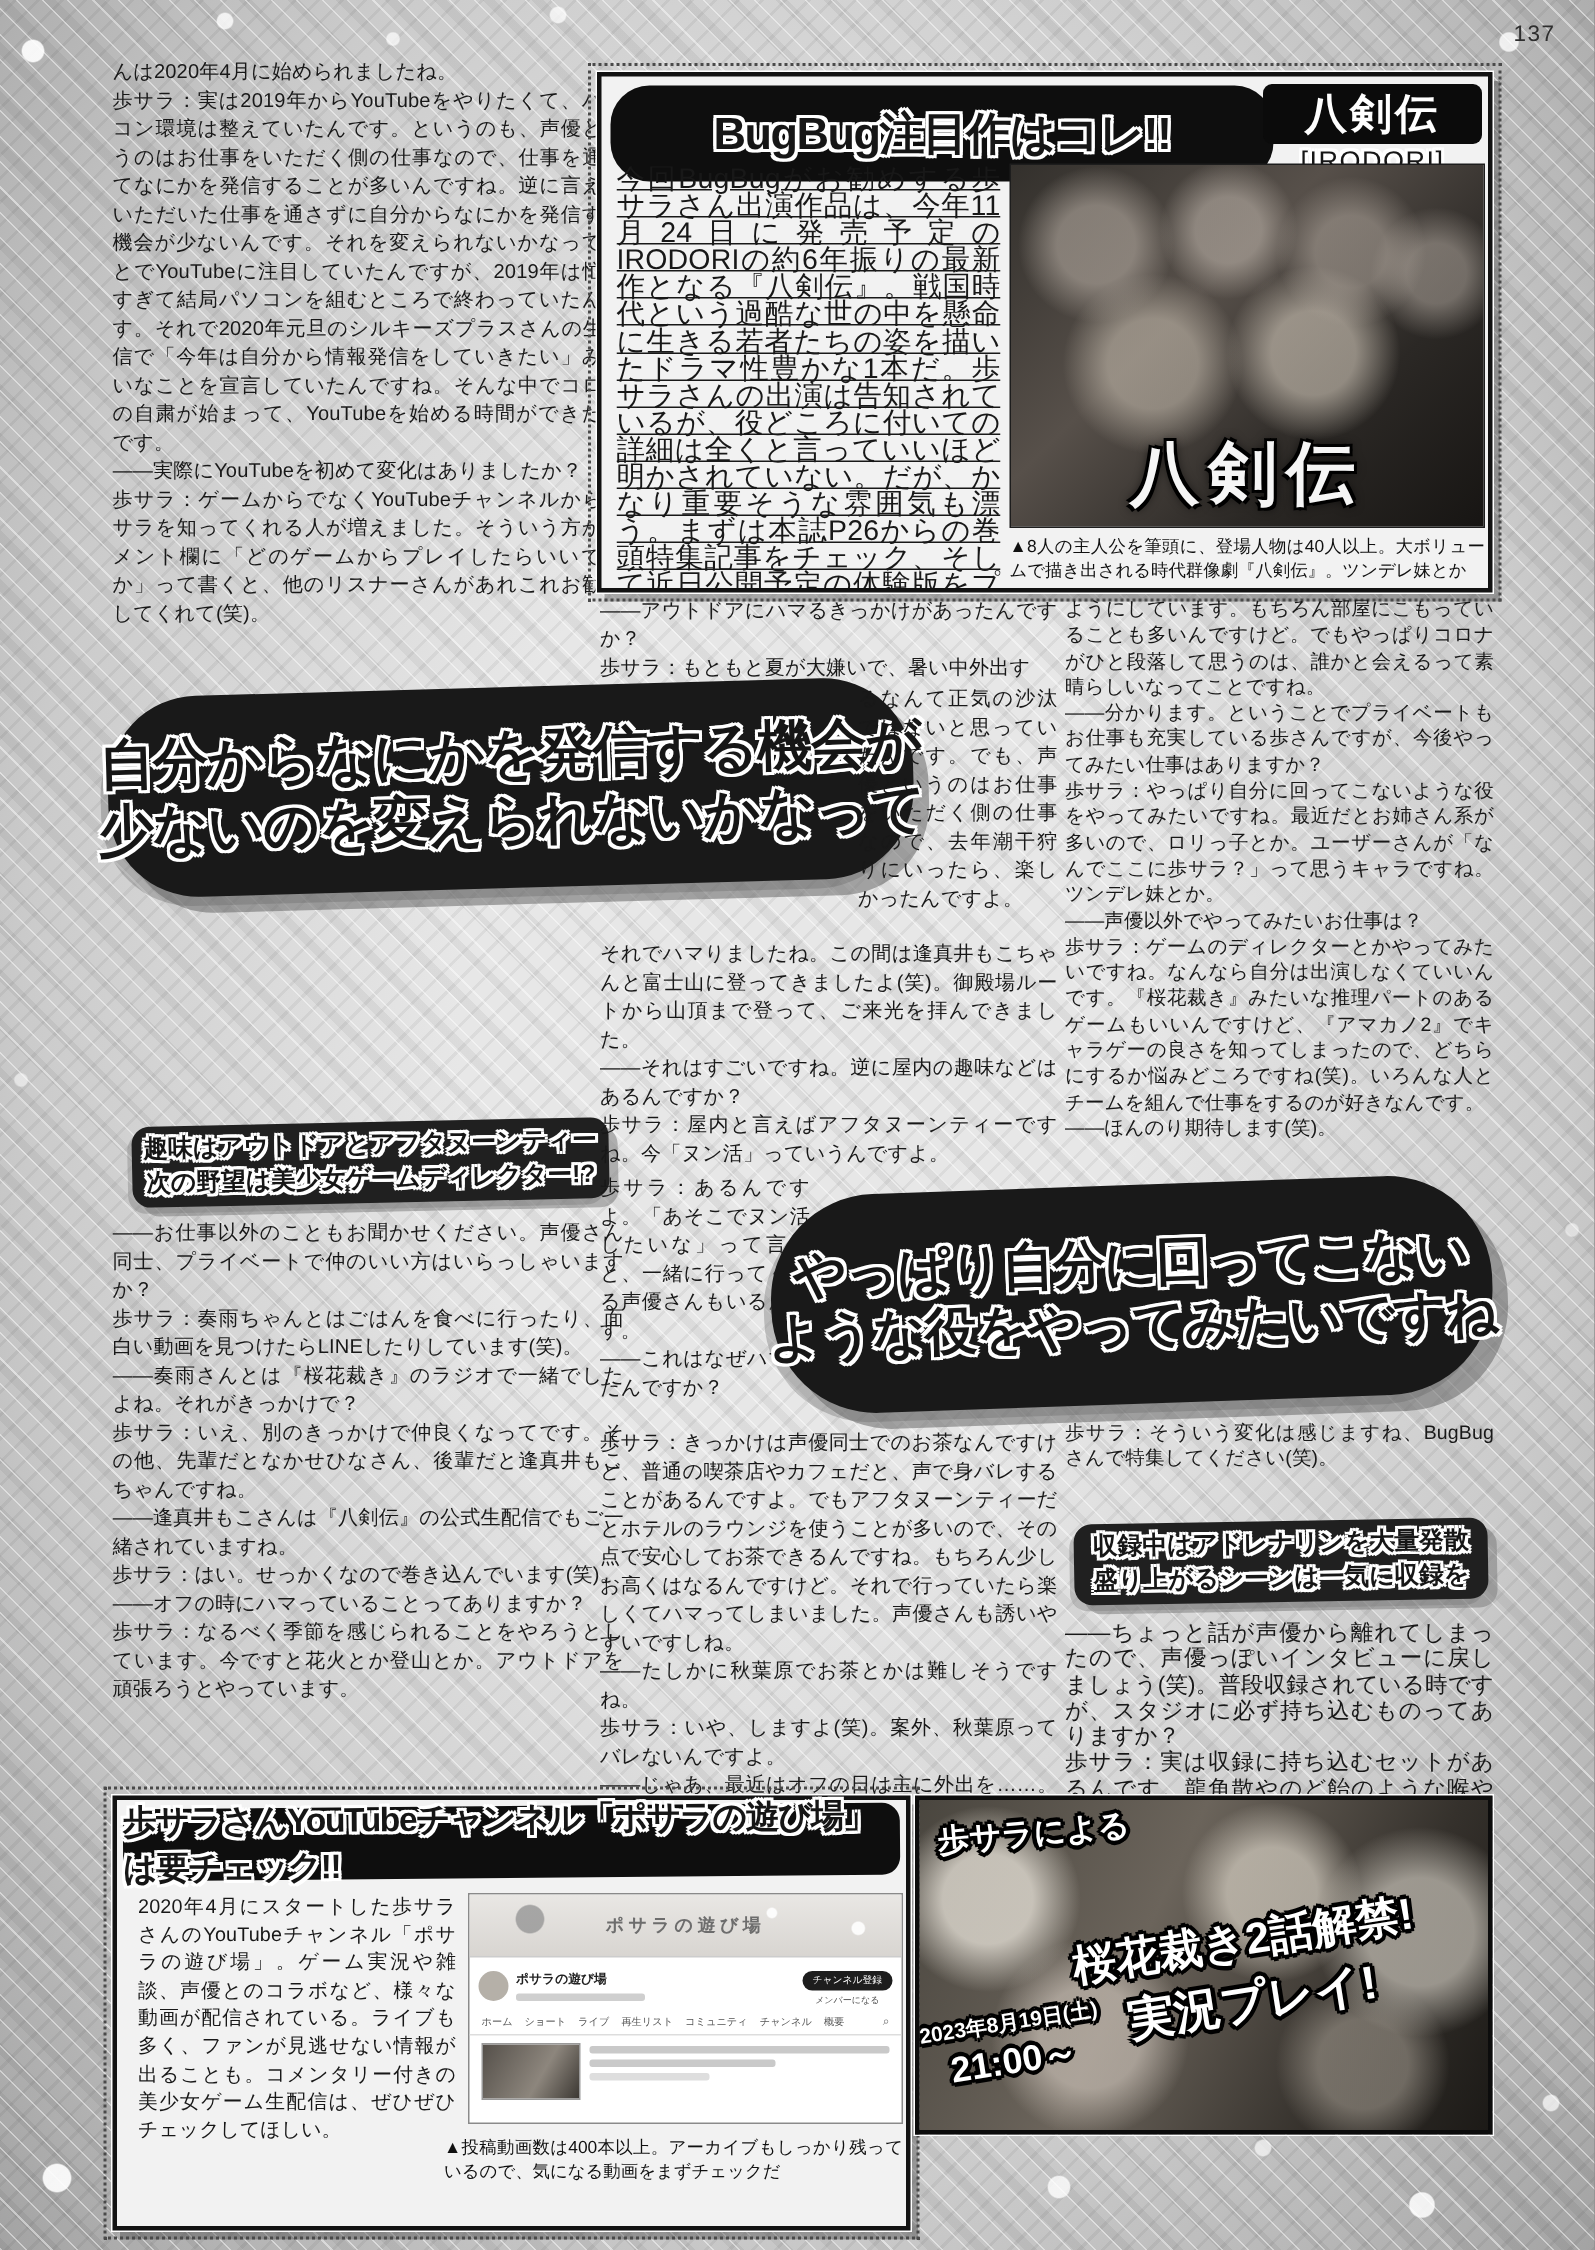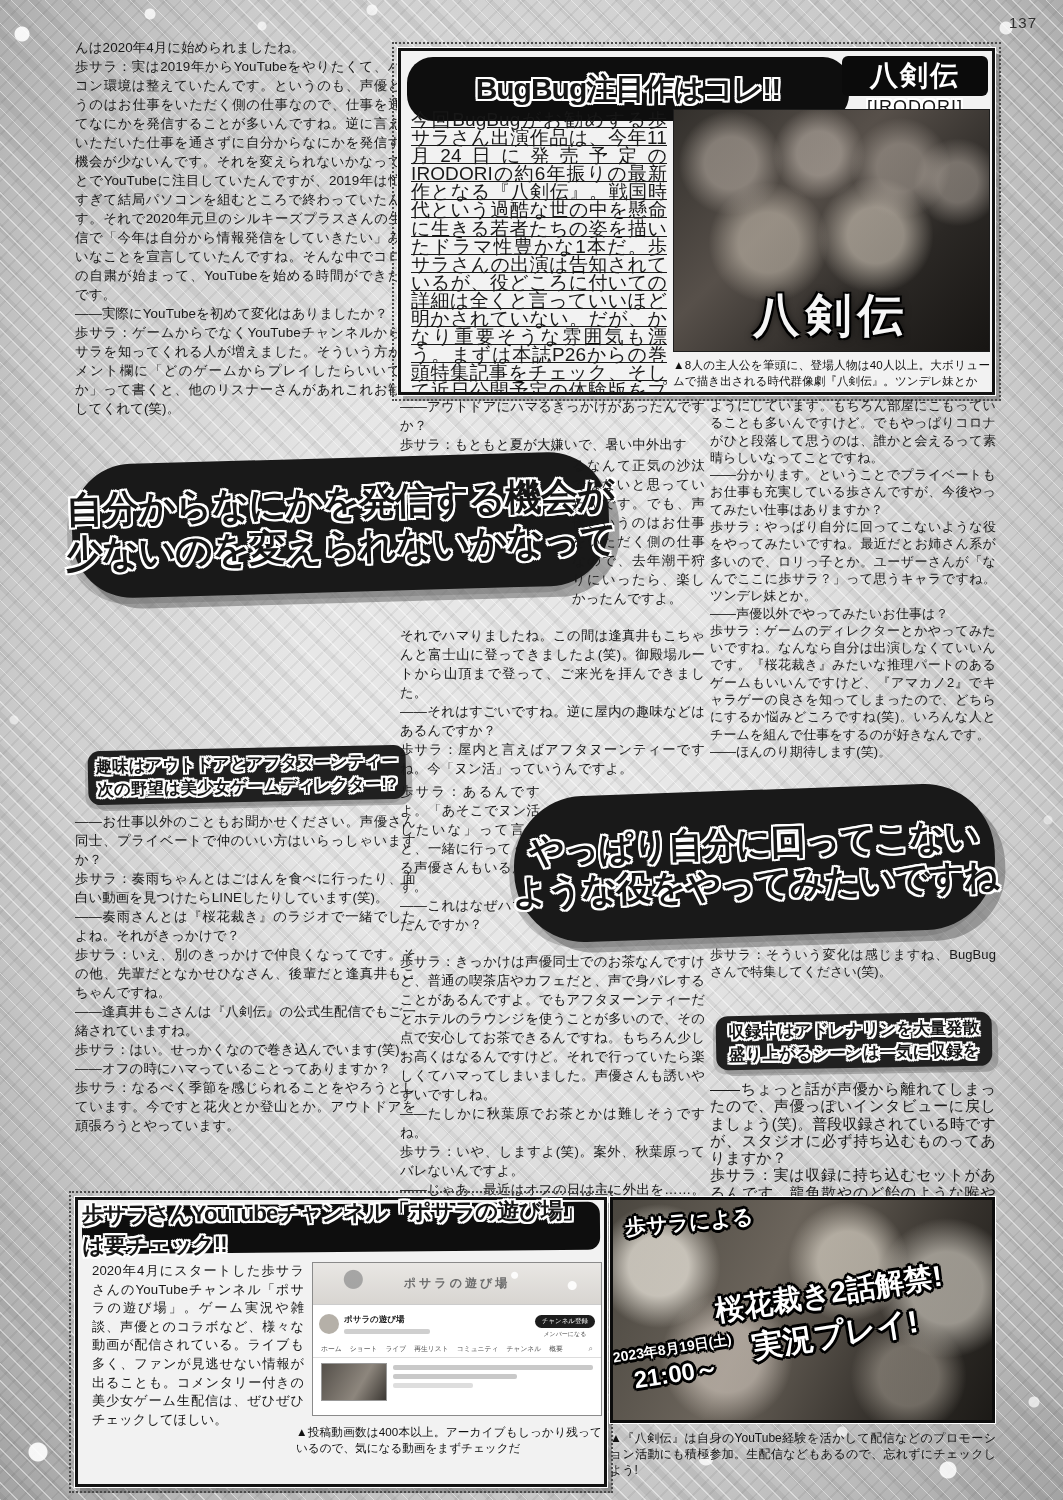--- a/index.html
+++ b/index.html
@@ -258,15 +258,14 @@
     <div class="by owhite">歩サラによる</div>
     <div class="main">
       <div class="m1 owhite">桜花裁き2話解禁!</div>
       <div class="m2 owhite">実況プレイ!</div>
     </div>
     <div class="date">
       <div class="d1 owhite">2023年8月19日(土)</div>
       <div class="d2 owhite">21:00～</div>
     </div>
   </div>
-  <div class="cap" style="left:610px;top:1430px;width:386px;font-size:12px;line-height:16.2px;">▲『八剣伝』は自身のYouTube経験を活かして配信などのプロモーション活動にも積極参加。生配信などもあるので、忘れずにチェックしよう!</div>
 
 </div>
 
 </body></html>

